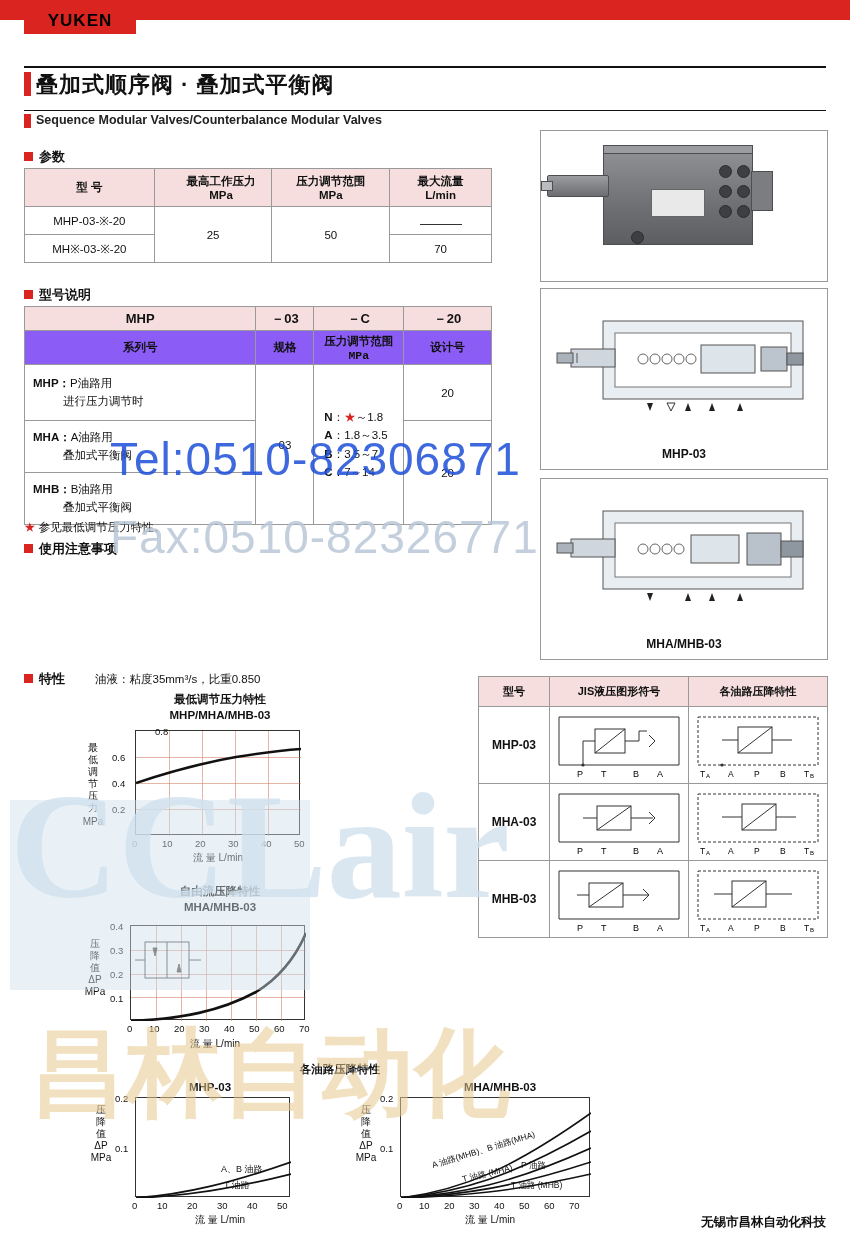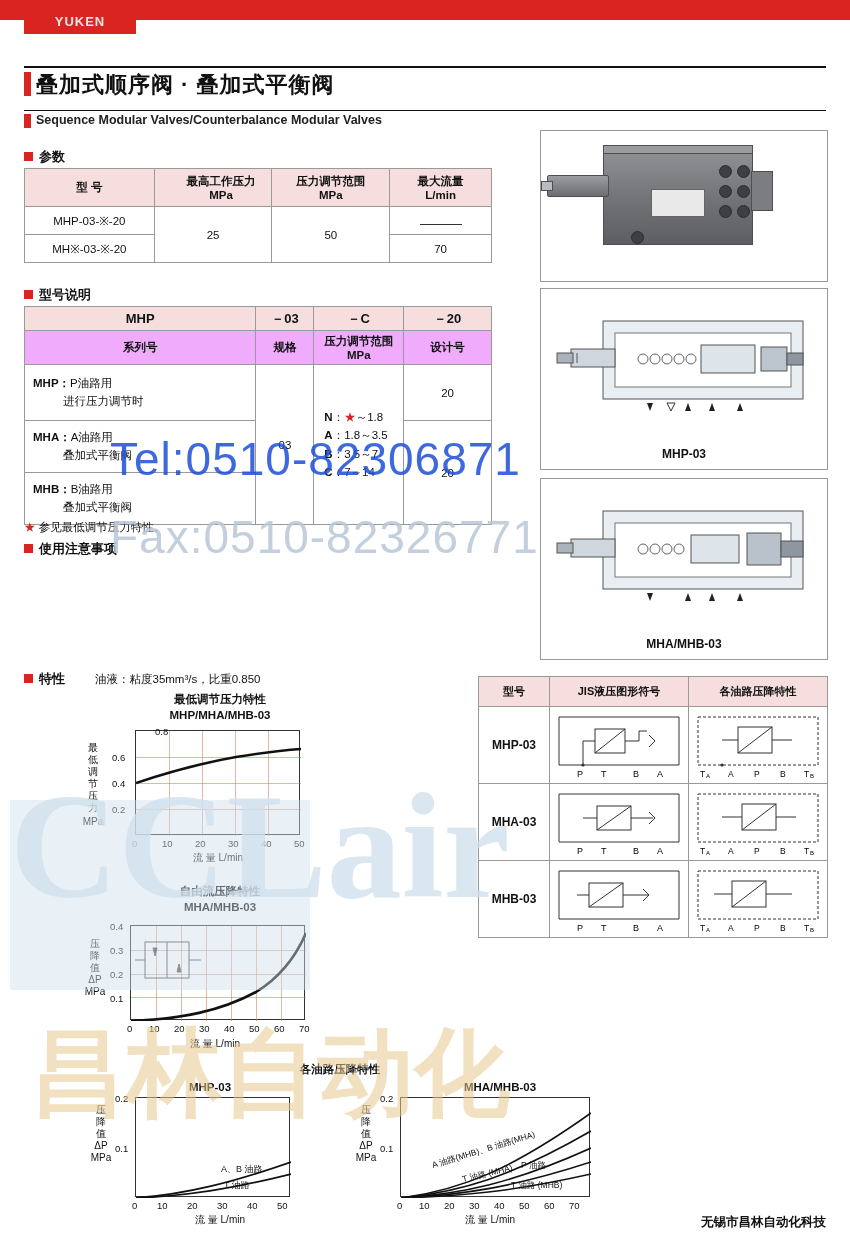--- a/index.html
+++ b/index.html
@@ -13,21 +13,21 @@
     overflow:hidden;
   }
   .page { position:relative; width:850px; height:1245px; }
 
   
   .topbar { position:absolute; left:0; top:0; width:850px; height:20px; background:#d9241f; }
   .logo-box {
     position:absolute; left:24px; top:8px; width:112px; height:26px;
     background:#d9241f; display:flex; align-items:center; justify-content:center;
   }
-  .logo-text { color:#e5e5e5; font-weight:bold; font-size:13px; letter-spacing:1px; font-family:"Liberation Sans", sans-serif;}
+  .logo-text { color:#000000; font-weight:bold; font-size:17px; letter-spacing:1px; font-family:"Liberation Sans", sans-serif;}
   .title-rule { position:absolute; left:24px; top:66px; width:802px; height:2px; background:#111; }
   .title-rule2 { position:absolute; left:24px; top:110px; width:802px; height:1px; background:#111; }
   .big-title {
     position:absolute; left:36px; top:70px; font-size:22px; font-weight:bold;
     letter-spacing:1px;
   }
   .red-tab { position:absolute; left:24px; top:72px; width:7px; height:24px; background:#d9241f;}
   .sub-title {
     position:absolute; left:36px; top:113px; font-size:12.5px; font-weight:bold; color:#222;
   }
@@ -47,21 +47,21 @@
   .tbl th { background:#f6dede; font-weight:bold; }
 
   
   #spec-table { left:24px; top:168px; width:468px; }
   #spec-table th { height:38px; }
   #spec-table td { height:28px; }
 
   
   #model-table { left:24px; top:306px; width:468px; }
   #model-table .hdr1 td { background:#f6dede; font-weight:bold; height:24px; font-size:13px;}
-  #model-table .hdr2 td { background:#f0abfc; font-weight:bold; height:34px; }
+  #model-table .hdr2 td { background:#8b5cf6; font-weight:bold; height:34px;font-family:Liberation Mono, monospace; }
   #model-table .body td { height:auto; }
 
   .model-left { text-align:left !important; padding:6px 8px !important; line-height:1.55; }
   .model-left b { font-weight:bold; }
   .range-cell { text-align:left !important; padding:6px 10px !important; line-height:1.6; }
   .star { color:#d9241f; }
 
   .note-star { position:absolute; left:24px; top:520px; font-size:11.5px; }
 
   

